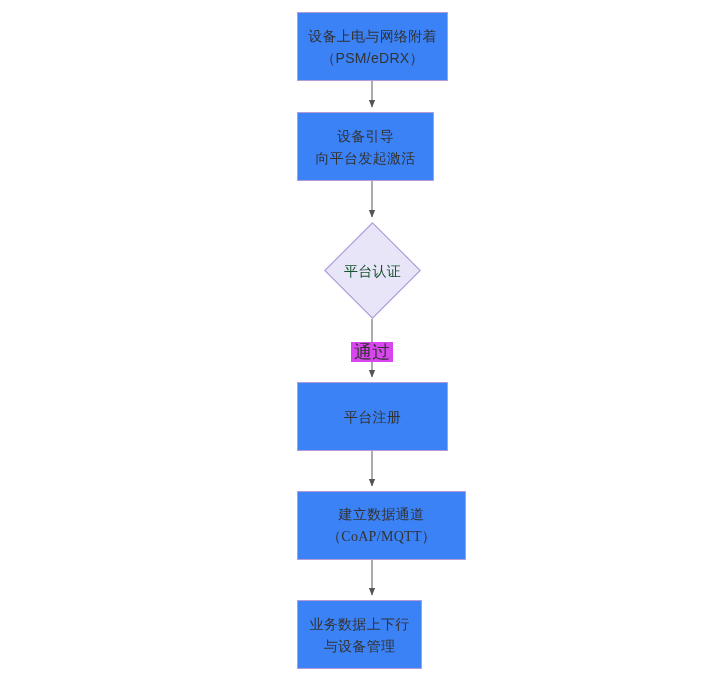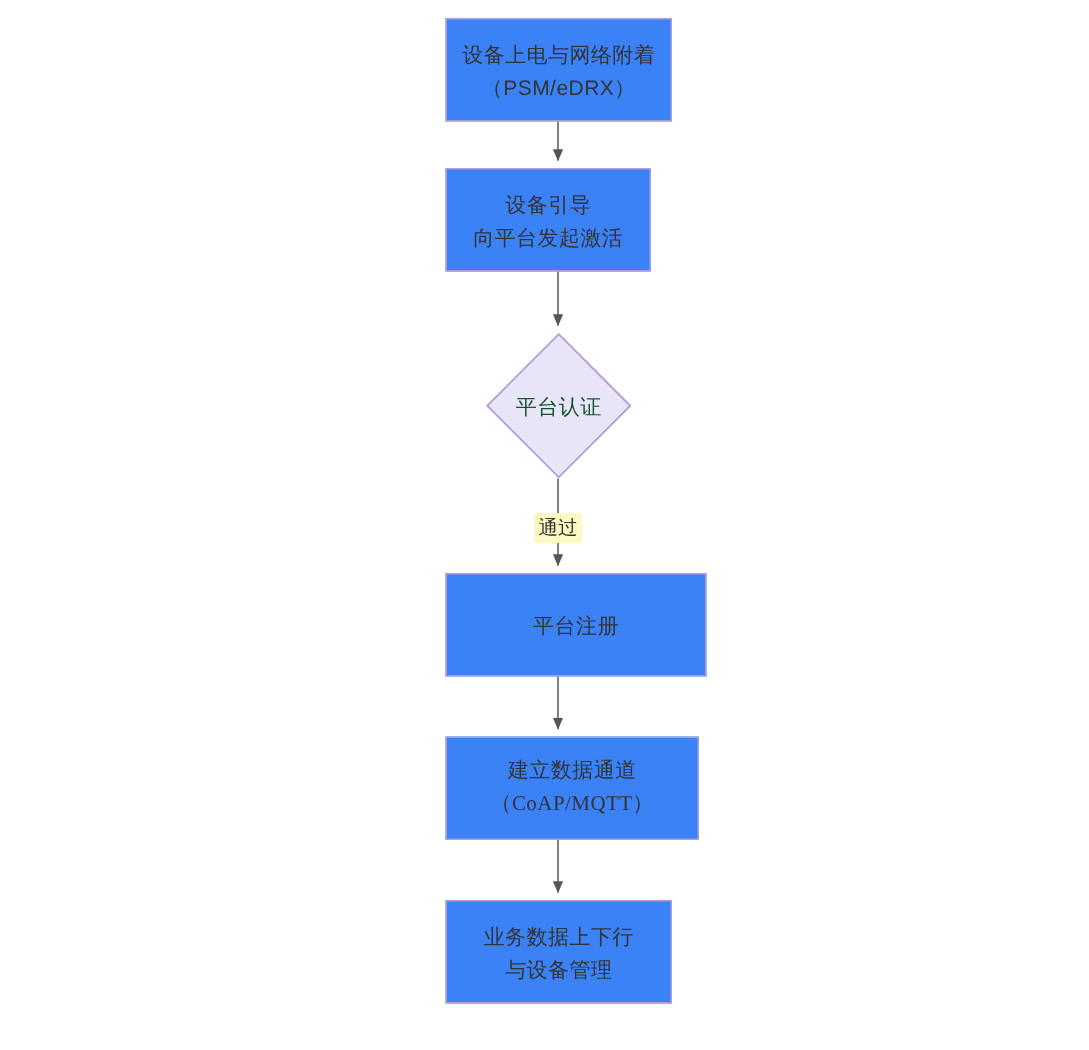--- a/index.html
+++ b/index.html
@@ -64,23 +64,23 @@
     font-size: 14px;
     line-height: 22px;
     text-align: center;
   }
   .node-line {
     display: block;
     white-space: nowrap;
   }
   .edge-label {
     position: absolute;
-    background: #fef9c3;
+    background: #d946ef;
     color: #333333;
-    font-size: 13px;
+    font-size: 18px;
     line-height: 18px;
     padding: 1px 3px;
     white-space: nowrap;
     transform: translate(-50%, -50%);
   }
 </style>
 </head>
 <body>
 
 <div id="flow-canvas">
@@ -120,27 +120,27 @@
 
   <div class="node node-decision" style="left:324px; top:222px; width:97px; height:97px;">
     <svg class="diamond-shape" viewBox="0 0 97 97" xmlns="http://www.w3.org/2000/svg" preserveAspectRatio="none">
       <polygon points="48.5,0.8 96.2,48.5 48.5,96.2 0.8,48.5" fill="#e9e5f9" stroke="#b19cd9" stroke-width="1.2"></polygon>
     </svg>
     <span class="diamond-label node-line">平台认证</span>
   </div>
 
   <div class="edge-label" style="left:372px; top:352px;">通过</div>
 
-  <div class="node node-process" style="left:297px; top:382px; width:174px; height:69px;">
+  <div class="node node-process" style="left:297px; top:382px; width:151px; height:69px;">
     <span class="node-line">平台注册</span>
   </div>
 
   <div class="node node-process" style="left:297px; top:491px; width:169px; height:69px;font-family:Liberation Serif, serif;">
     <span class="node-line">建立数据通道</span>
     <span class="node-line">（CoAP/MQTT）</span>
   </div>
 
-  <div class="node node-process" style="left:297px; top:600px; width:151px; height:69px;">
+  <div class="node node-process" style="left:297px; top:600px; width:125px; height:69px;">
     <span class="node-line">业务数据上下行</span>
     <span class="node-line">与设备管理</span>
   </div>
 
 </div>
 
 </body></html>

